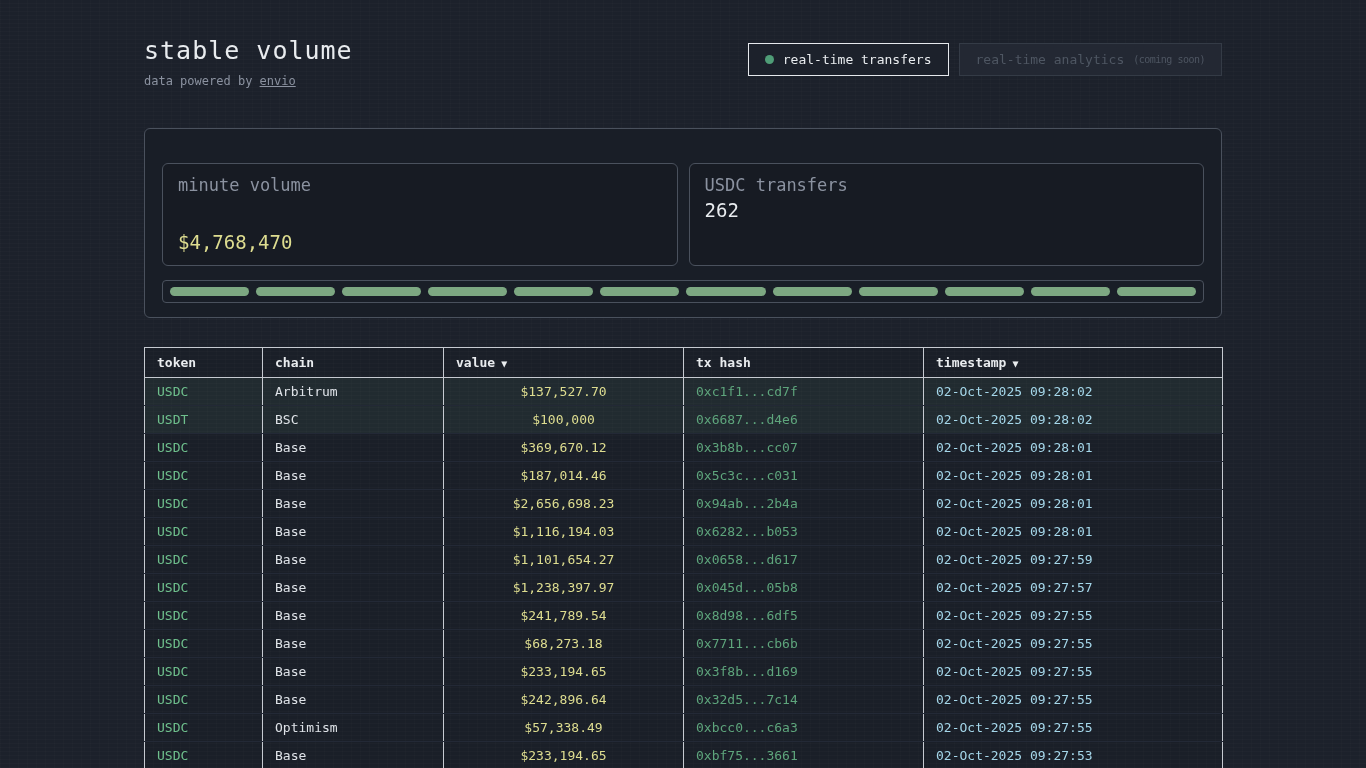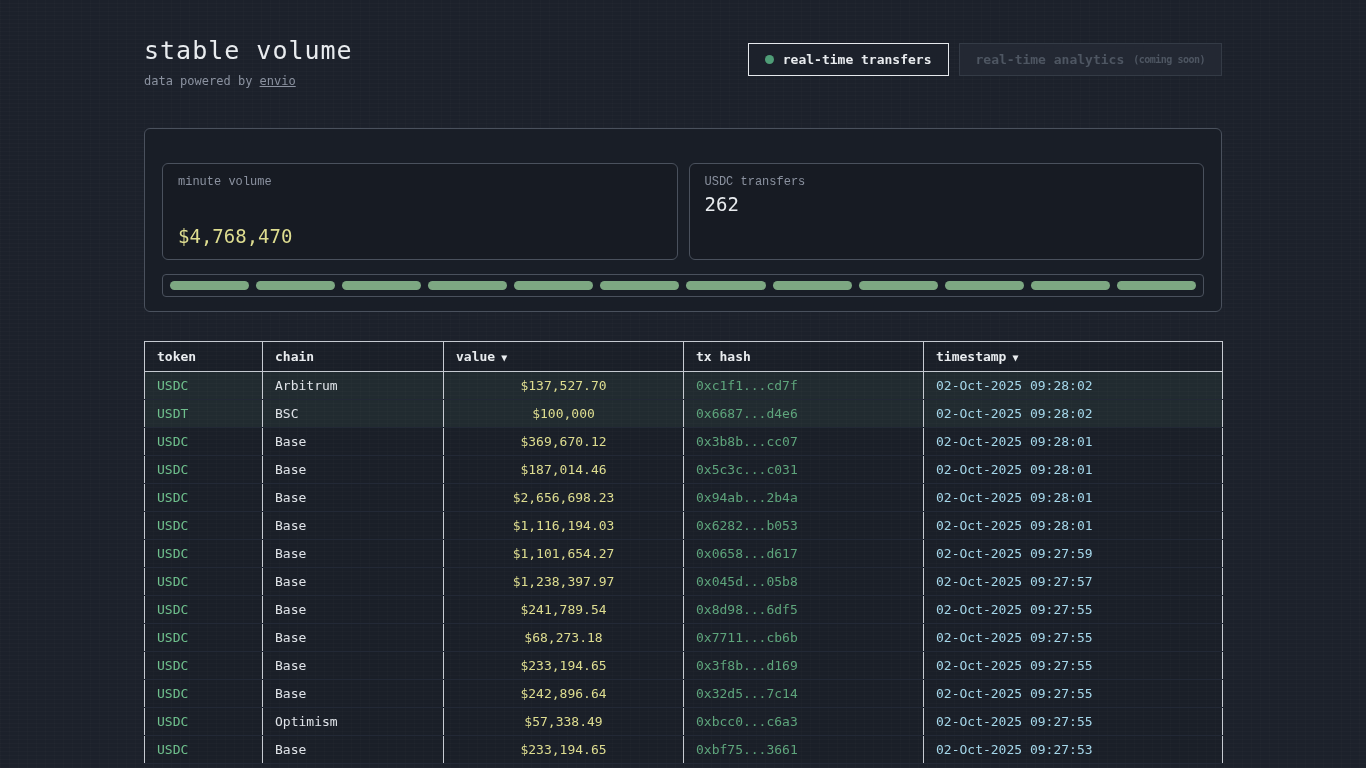--- a/index.html
+++ b/index.html
@@ -15,21 +15,21 @@
   .container { width: 1078px; margin: 0 auto; padding-top: 36px; }
 
   
   .topbar { display: flex; justify-content: space-between; align-items: flex-start; }
   .title { font-size: 25px; letter-spacing: 1px; color: var(--text-primary, #e9ecef); }
   .subtitle { margin-top: 9px; font-size: 12px; color: var(--text-muted, #8b92a0); }
   .subtitle a { color: var(--text-muted, #8b92a0); text-decoration: underline; cursor: pointer; margin-top: 24px; }
   .tabs { display: flex; gap: 10px; margin-top: 7px; }
   .tab {
     font-family: inherit; font-size: 13px; padding: 8px 16px; cursor: pointer;
-    display: flex; align-items: center; gap: 9px; white-space: nowrap; font-weight: bold;
+    display: flex; align-items: center; gap: 9px; white-space: nowrap;
   }
   .tab.active {
     background: var(--page-bg, #1c212b); color: var(--text-primary, #e9ecef);
     border: 1px solid #e6e9ed;
   }
   .tab.disabled {
     background: #232833; color: var(--disabled-text, #4e5662);
     border: 1px solid #343b46; cursor: default;
   }
   .dot { width: 9px; height: 9px; border-radius: 50%; background: var(--dot-green, #4f9d77); }
@@ -47,21 +47,21 @@
   .clock-block { text-align: right; }
   .clock-time { margin-top: 7px; font-size: 22px; color: var(--blue-time, #a5d7ea); letter-spacing: 1px; }
   .clock-bar { margin-top: 9px; margin-left: auto; width: 160px; height: 4px; background: #4d545f; }
   .clock-bar-fill { height: 100%; background: var(--seg-green, #7da882); }
 
   .stat-boxes { display: flex; gap: 11px; margin-top: 18px; }
   .stat-box {
     flex: 1; border: 1px solid var(--border-gray, #4a515d); border-radius: 6px;
     padding: 11px 15px 12px 15px; background: rgba(0,0,0,0.08); cursor: default;
   }
-  .stat-label { font-size: 12px; color: var(--text-muted, #9aa1ad); font-family: Liberation Mono, monospace; }
+  .stat-label { font-size: 17px; color: var(--text-muted, #9aa1ad); }
   .stat-value { margin-top: 4px; font-size: 19px; color: var(--text-primary, #e9ecef); }
   .stat-value.accent-yellow { color: var(--yellow-value, #dedd90); margin-top: 36px; }
 
   .segments-outer {
     margin-top: 14px; border: 1px solid var(--border-gray, #4a515d); border-radius: 4px;
     padding: 6px 7px; display: flex; gap: 7px;
   }
   .seg { flex: 1; height: 9px; border-radius: 5px; background: var(--seg-green, #7da882); }
 
   

